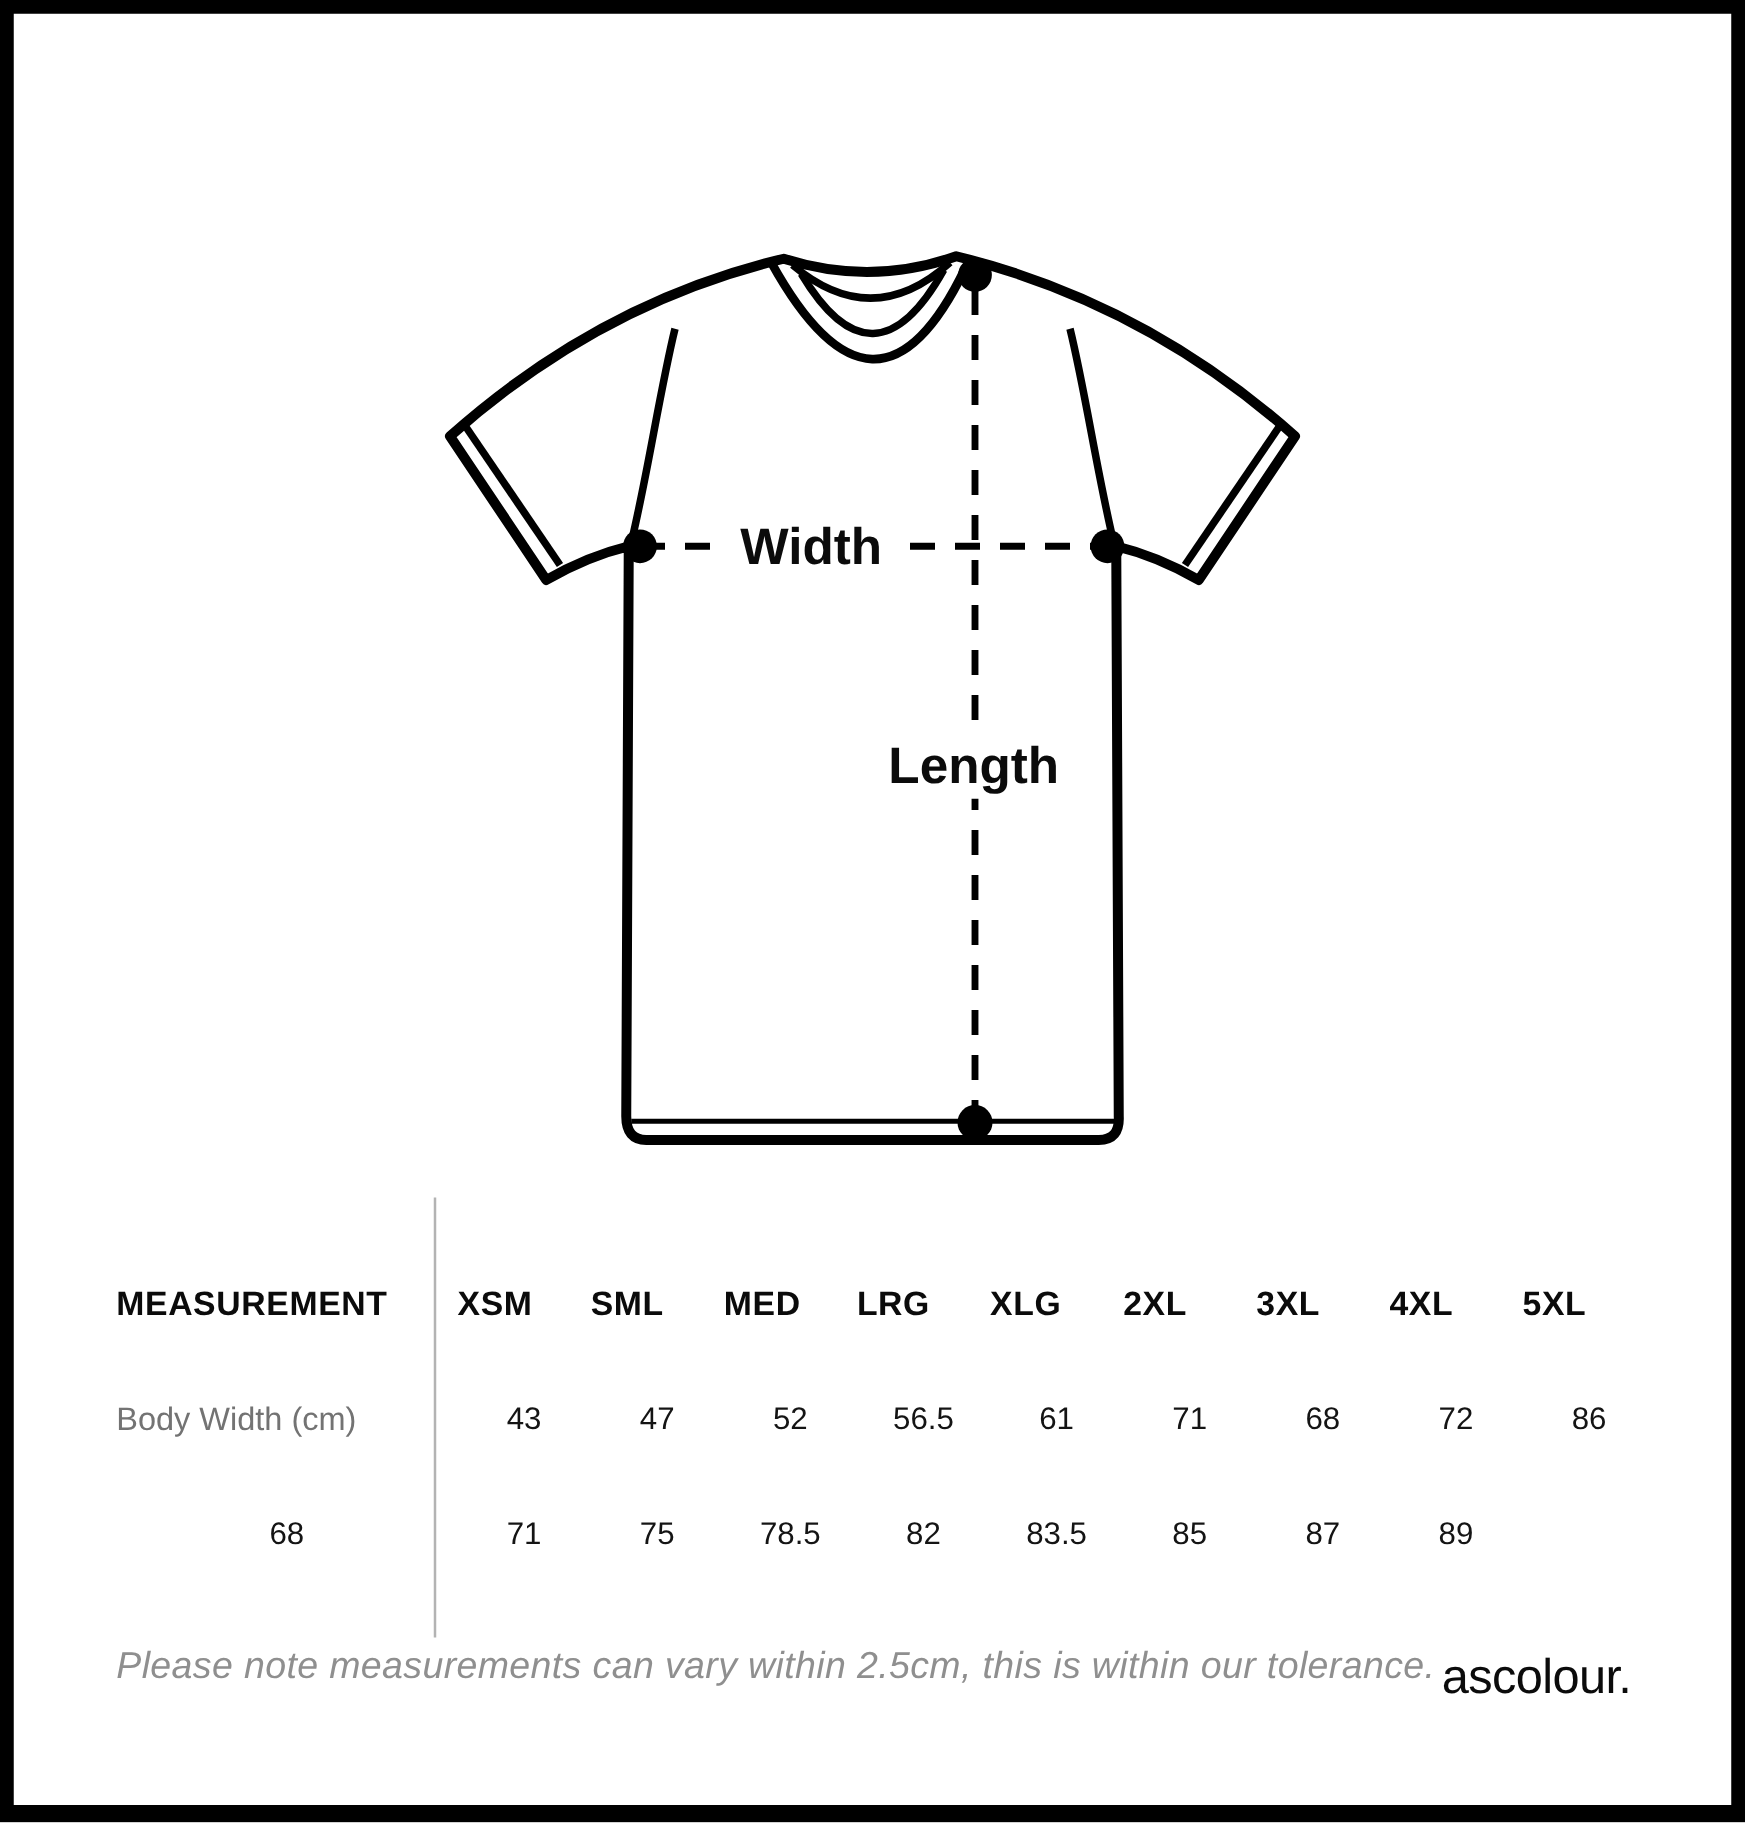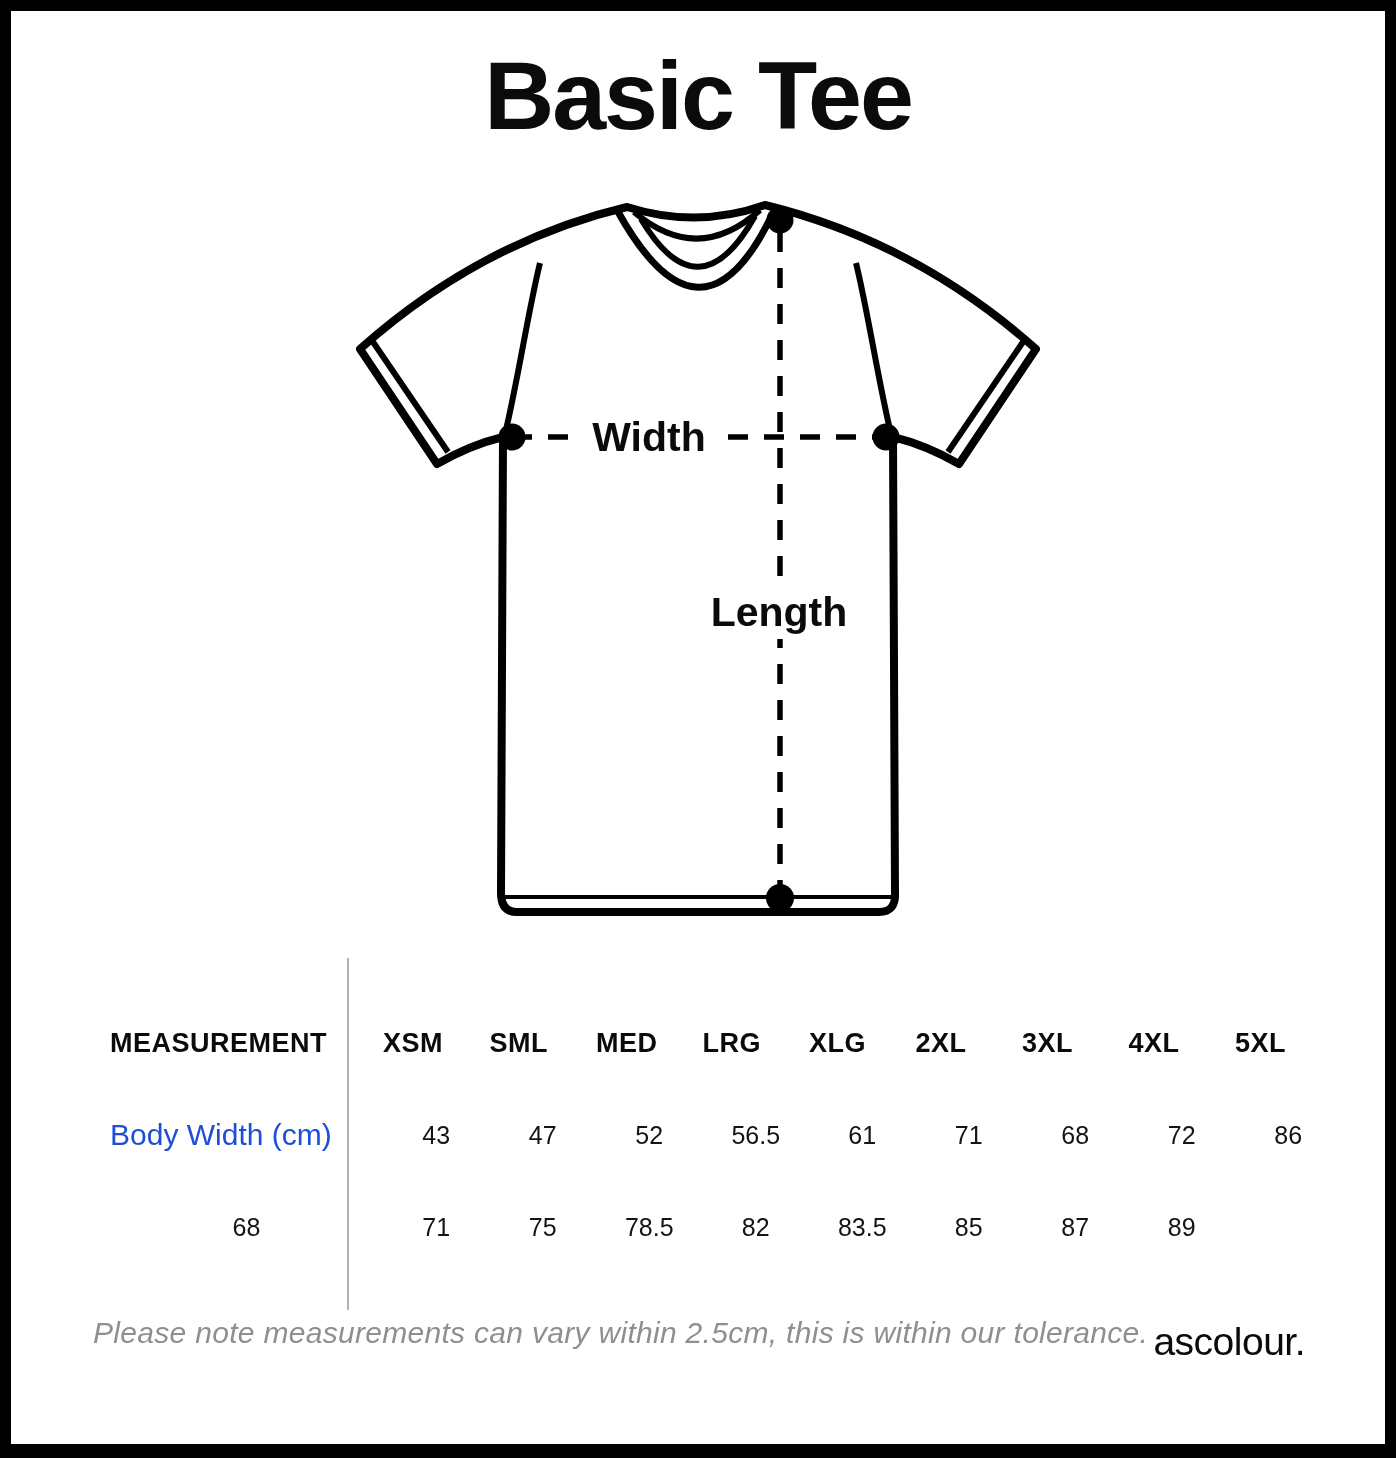--- a/index.html
+++ b/index.html
@@ -21,52 +21,51 @@
     text-align:center;
     font-size:97px;font-weight:bold;letter-spacing:-2px;
     color:#0b0b0b;line-height:1;
   }
   svg.shirt{position:absolute;left:340px;top:185px;width:720px;height:740px;}
   .divider{
     position:absolute;left:347px;top:958px;width:2px;height:352px;
     background:#b3b3b3;
   }
   .size-table{
-    position:absolute;left:110px;top:997px;
+    position:absolute;left:93px;top:997px;
     display:grid;
     grid-template-columns:273px repeat(9,106.5px);
     grid-auto-rows:92px;
     align-items:center;
   }
   .size-table .cell{white-space:nowrap;}
   .size-table .head{
     font-weight:bold;font-size:27px;color:#0b0b0b;letter-spacing:0.5px;
   }
   .size-table .measurement{text-align:left;}
   .size-table .rowlabel{
-    font-size:30px;color:#1d4ed8;text-align:left;font-weight:400;
+    font-size:26px;color:#737373;text-align:left;font-weight:400;
   }
   .size-table .value{
     font-size:25px;color:#141414;text-align:center;
   }
   .note{
     position:absolute;left:93px;top:1316px;
     font-size:30px;font-style:italic;color:#8f8f8f;letter-spacing:0.3px;text-align:right;
   }
   .brand{
     position:absolute;right:91px;top:1320px;
     font-size:39px;color:#0b0b0b;letter-spacing:-0.5px;
   }
 </style>
 </head>
 <body>
 
 <div class="frame">
 
-  <div class="title">Basic Tee</div>
 
   <svg class="shirt" viewBox="340 185 720 740">
 
     <path d="M 627 207
          Q 480 242 360 349
          L 437 464
          Q 470 445 503 437
          L 501 893
          Q 501 912 517 912
          L 879 912

